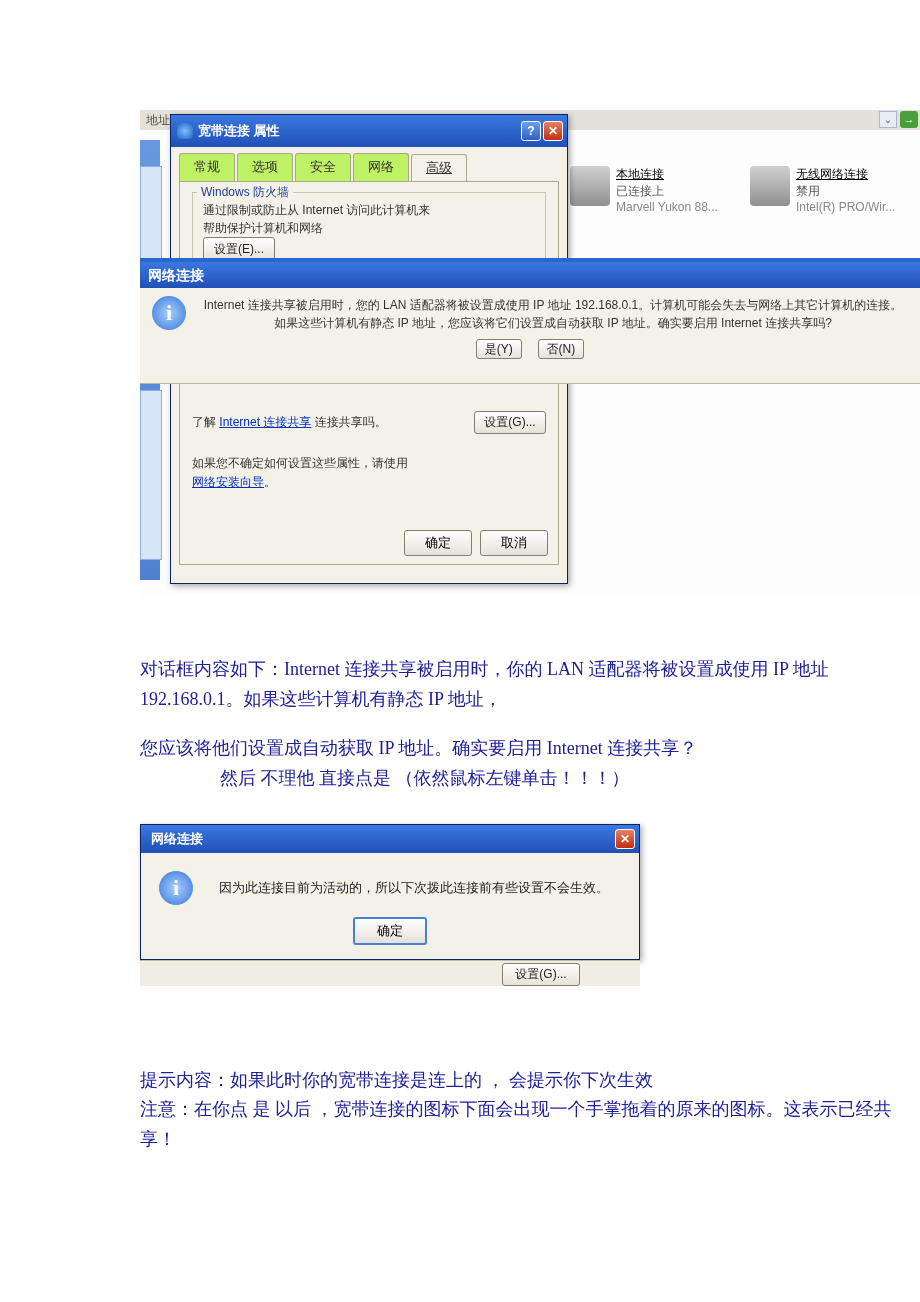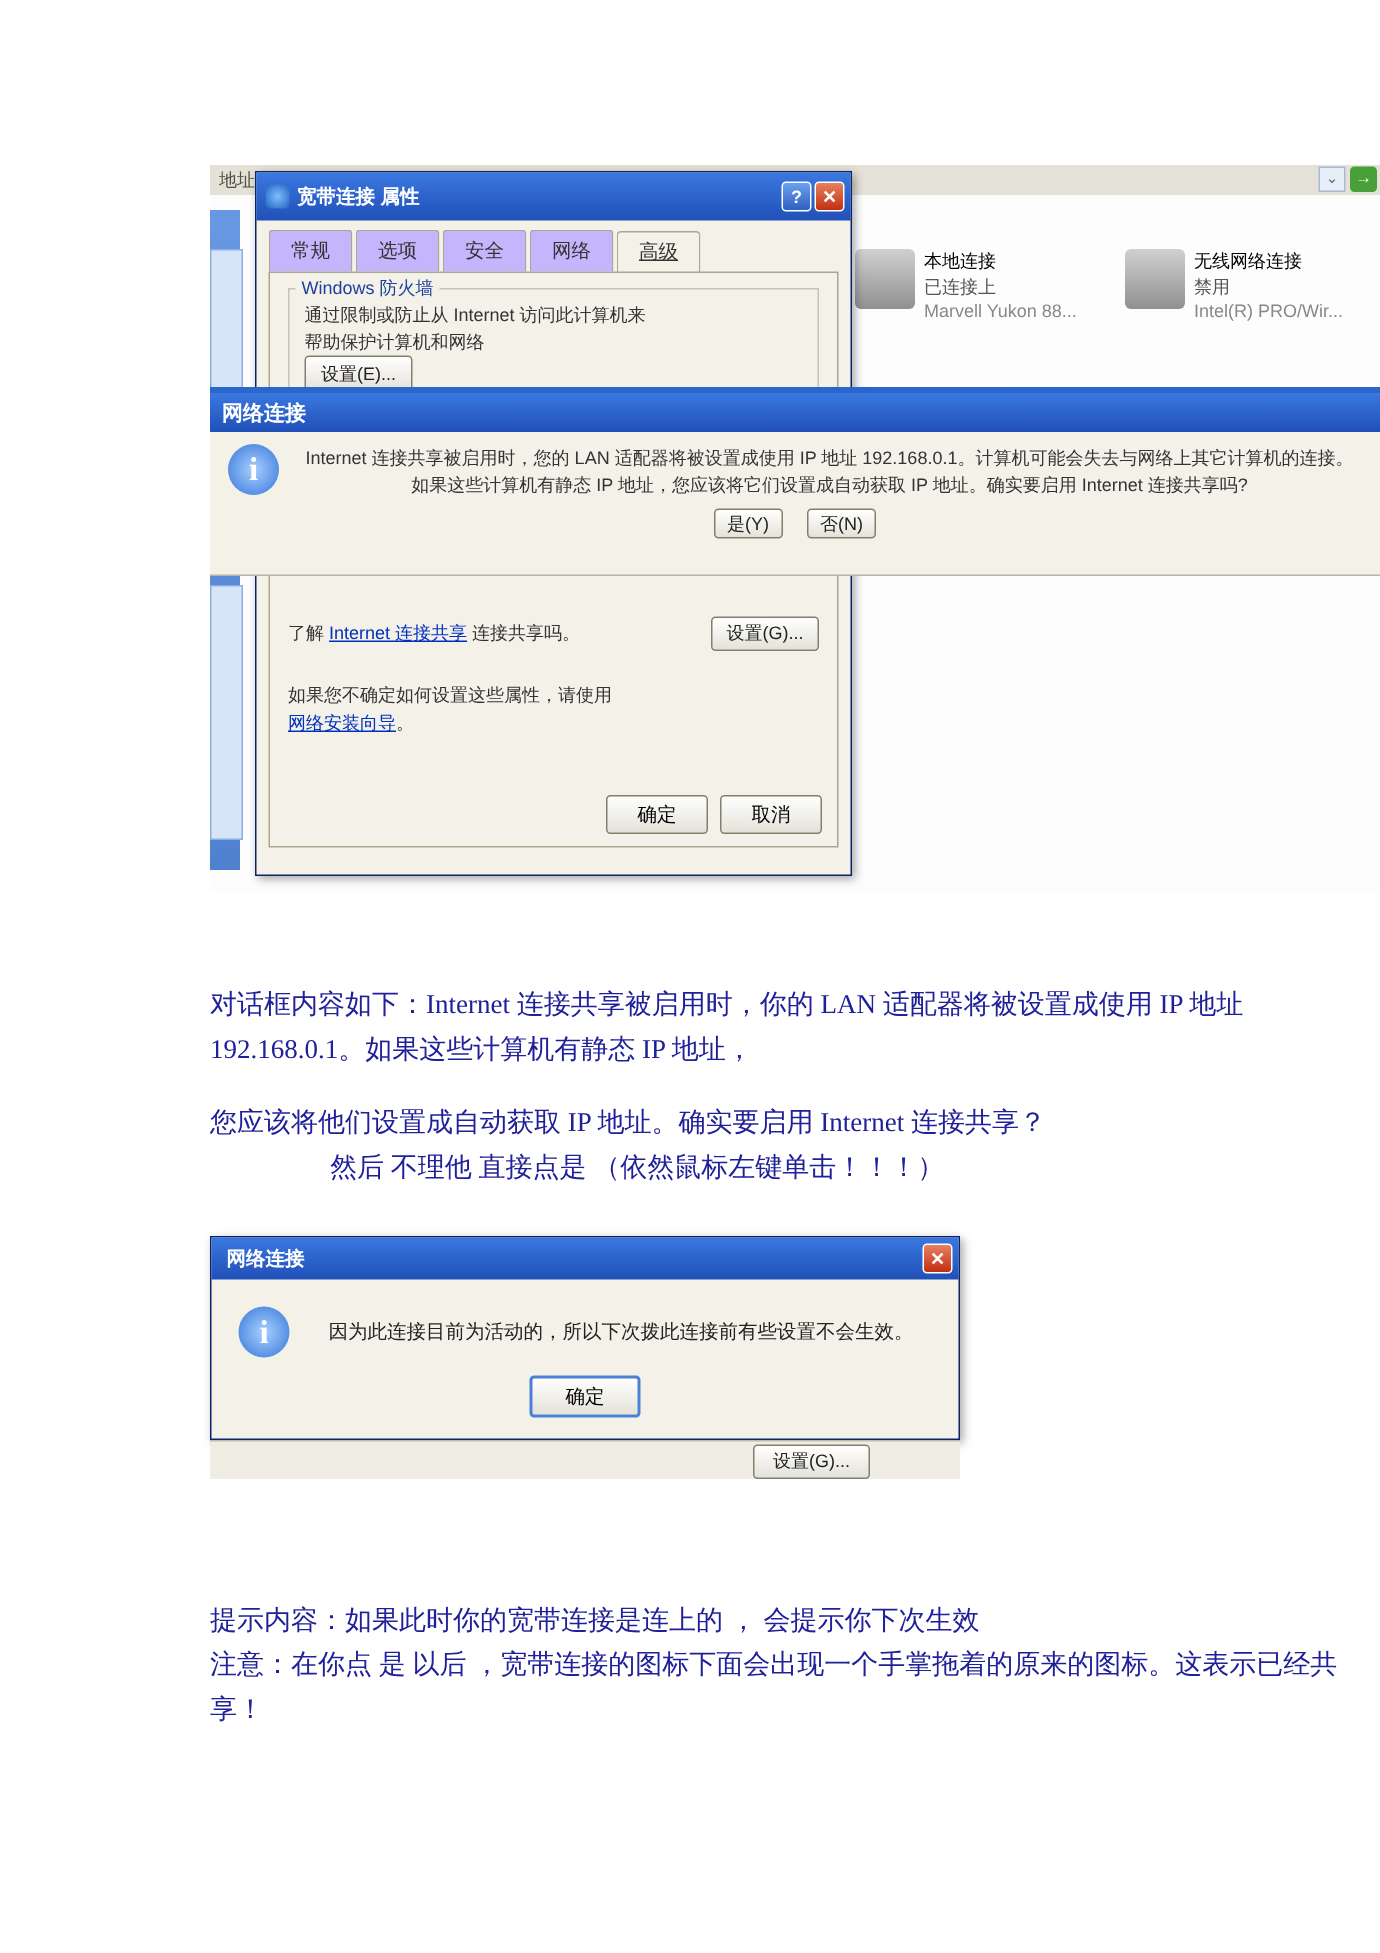--- a/index.html
+++ b/index.html
@@ -27,21 +27,21 @@
   .props-win { position: absolute; left: 30px; top: 4px; width: 398px; height: 470px; background: #f4f2e8; border: 1px solid #0a246a; box-shadow: 2px 2px 6px rgba(0,0,0,.35); }
   .titlebar { height: 32px; background: linear-gradient(#3a78e0,#2050b8); display: flex; align-items: center; padding: 0 4px 0 6px; }
   .title-ico { width: 16px; height: 16px; background: radial-gradient(#7ec0ff,#1e60c0); border-radius: 3px; margin-right: 5px; }
   .title-txt { color: #fff; font-size: 13px; font-weight: bold; flex: 1; }
   .title-btns { display: flex; gap: 2px; }
   .tb-btn { width: 20px; height: 20px; border: 1px solid #fff; border-radius: 3px; color: #fff; font-size: 12px; font-weight: bold; text-align: center; line-height: 18px; }
   .tb-help  { background: linear-gradient(#6aa0f0,#3060c0); }
   .tb-close { background: linear-gradient(#e88060,#c03010); }
 
   .tabs { display: flex; padding: 6px 8px 0; font-size: 13px; }
-  .tab  { padding: 4px 14px; border: 1px solid #a8a890; border-bottom: none; background: #c4b5fd; margin-right: 2px; border-radius: 3px 3px 0 0; color: #333; }
+  .tab  { padding: 4px 14px; border: 1px solid #a8a890; border-bottom: none; background: #bef264; margin-right: 2px; border-radius: 3px 3px 0 0; color: #333; }
   .tab.active { background: #f4f2e8; border-bottom: 1px solid #f4f2e8; position: relative; top: 1px; text-decoration: underline; }
   .tabpanel { border: 1px solid #a8a890; margin: 0 8px 8px; height: 384px; padding: 10px 12px; position: relative; }
 
   .group { border: 1px solid #c8c4b4; padding: 8px 10px 10px; margin-bottom: 12px; position: relative; }
   .group-title { position: absolute; top: -9px; left: 4px; background: #f4f2e8; padding: 0 4px; font-size: 12px; color: #2040a0; }
   .group-body  { font-size: 12px; color: #333; line-height: 1.5; display: flex; justify-content: space-between; align-items: flex-start; flex-direction: column; }
   .xp-btn { background: linear-gradient(#fff,#e4e2d8); border: 1px solid #808070; border-radius: 3px; padding: 2px 8px; font-size: 12px; color: #222; min-width: 72px; text-align: center; }
   .link-txt { color: #0030c0; text-decoration: underline; }
 
   .note-text { font-size: 12px; color: #333; margin-top: 20px; line-height: 1.6; }
@@ -51,21 +51,21 @@
   .msgbox1 { position: absolute; left: 0; top: 148px; width: 780px; height: 126px; background: #f4f2e8; border-top: 4px solid #2a66cc; border-bottom: 1px solid #b8b4a0; z-index: 50; }
   .msg-title { background: linear-gradient(#3a78e0,#2050b8); color: #fff; font-weight: bold; font-size: 14px; height: 26px; line-height: 26px; padding-left: 8px; }
   .msg-body  { display: flex; padding: 8px 12px; }
   .info-ico  { width: 34px; height: 34px; border-radius: 50%; background: radial-gradient(#a8d0ff,#3474d8); color: #fff; font-size: 22px; font-weight: bold; text-align: center; line-height: 34px; font-family: Georgia, serif; flex: 0 0 auto; margin-right: 12px; }
   .msg-txt   { font-size: 12px; color: #333; line-height: 1.5; text-align: center; }
   .msg-btns  { text-align: center; padding-bottom: 8px; }
   .msg-btns .xp-btn { min-width: 78px; margin: 12px 6px; }
 
   .conn-item { position: absolute; top: 56px; display: flex; font-size: 12px; color: #555; }
   .conn-item .ci-ico { width: 40px; height: 40px; background: linear-gradient(#d0d0d0,#909090); border-radius: 4px; margin-right: 6px; }
-  .conn-item .line1 { color: #000; }
+  .conn-item .line1 { color: #000; text-decoration: underline; }
   .conn-item .line3 { color: #888; }
 
   
   .doc-para { margin: 60px 0 0 0; width: 760px; font-size: 18px; line-height: 1.65; color: #20209a; font-family: "SimSun", serif; }
   .doc-para .center-ish { display: inline-block; margin-left: 80px; }
 
   
   .shot2 { position: relative; width: 500px; height: 162px; margin-top: 30px; }
   .shot2 .win { width: 500px; background: #f4f2e8; border: 1px solid #0a246a; box-shadow: 2px 2px 6px rgba(0,0,0,.35); }
   .shot2 .titlebar { height: 28px; }

